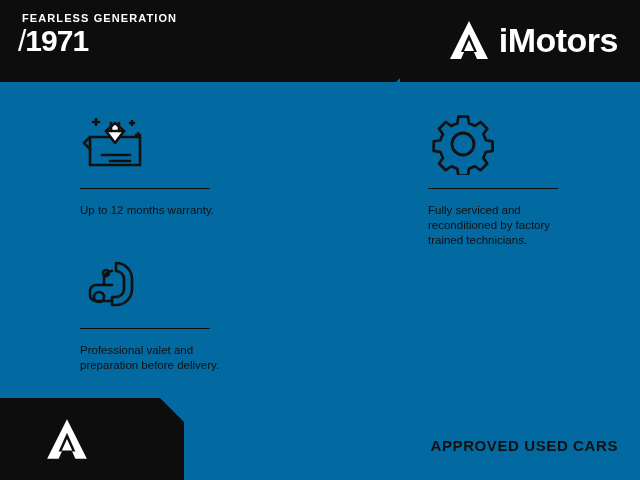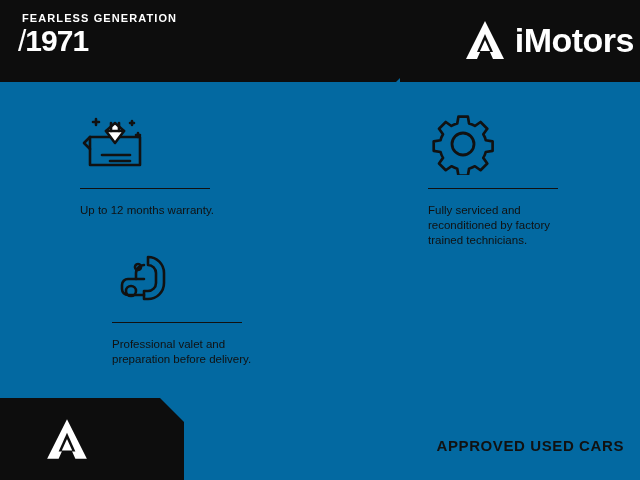--- a/index.html
+++ b/index.html
@@ -65,21 +65,21 @@
     font-weight: bold;
     letter-spacing: -1px;
     line-height: 30px;
   }
   .year-logo .slash {
     font-weight: normal;
   }
   .brand {
     position: absolute;
     top: 18px;
-    right: 6px;
+    right: 22px;
     display: flex;
     align-items: center;
     gap: 8px;
   }
   .brand-mark {
     width: 44px;
     height: 44px;
   }
   .brand-name {
     color: #ffffff;
@@ -116,21 +116,21 @@
   .feature .caption {
     margin-top: 14px;
     font-size: 11.5px;
     line-height: 15px;
     color: #111111;
   }
 
   .f1 { left: 80px;  top: 10px; }
   .f2 { left: 255px; top: 10px; }
   .f3 { left: 428px; top: 10px; }
-  .f4 { left: 80px;  top: 144px; margin-left: 32px; }
+  .f4 { left: 80px;  top: 150px; }
   .f5 { left: 255px; top: 150px; }
 
   
   .footer {
     position: absolute;
     left: 0;
     bottom: 0;
     width: 640px;
     height: 82px;
   }
@@ -145,21 +145,21 @@
   }
   .footer-mark {
     position: absolute;
     left: 44px;
     bottom: 18px;
     width: 46px;
     height: 46px;
   }
   .footer-text {
     position: absolute;
-    right: 16px;
+    right: 22px;
     bottom: 26px;
     font-size: 15px;
     font-weight: bold;
     letter-spacing: 0.6px;
     color: #111111;
   }
 </style>
 </head>
 <body>
 

